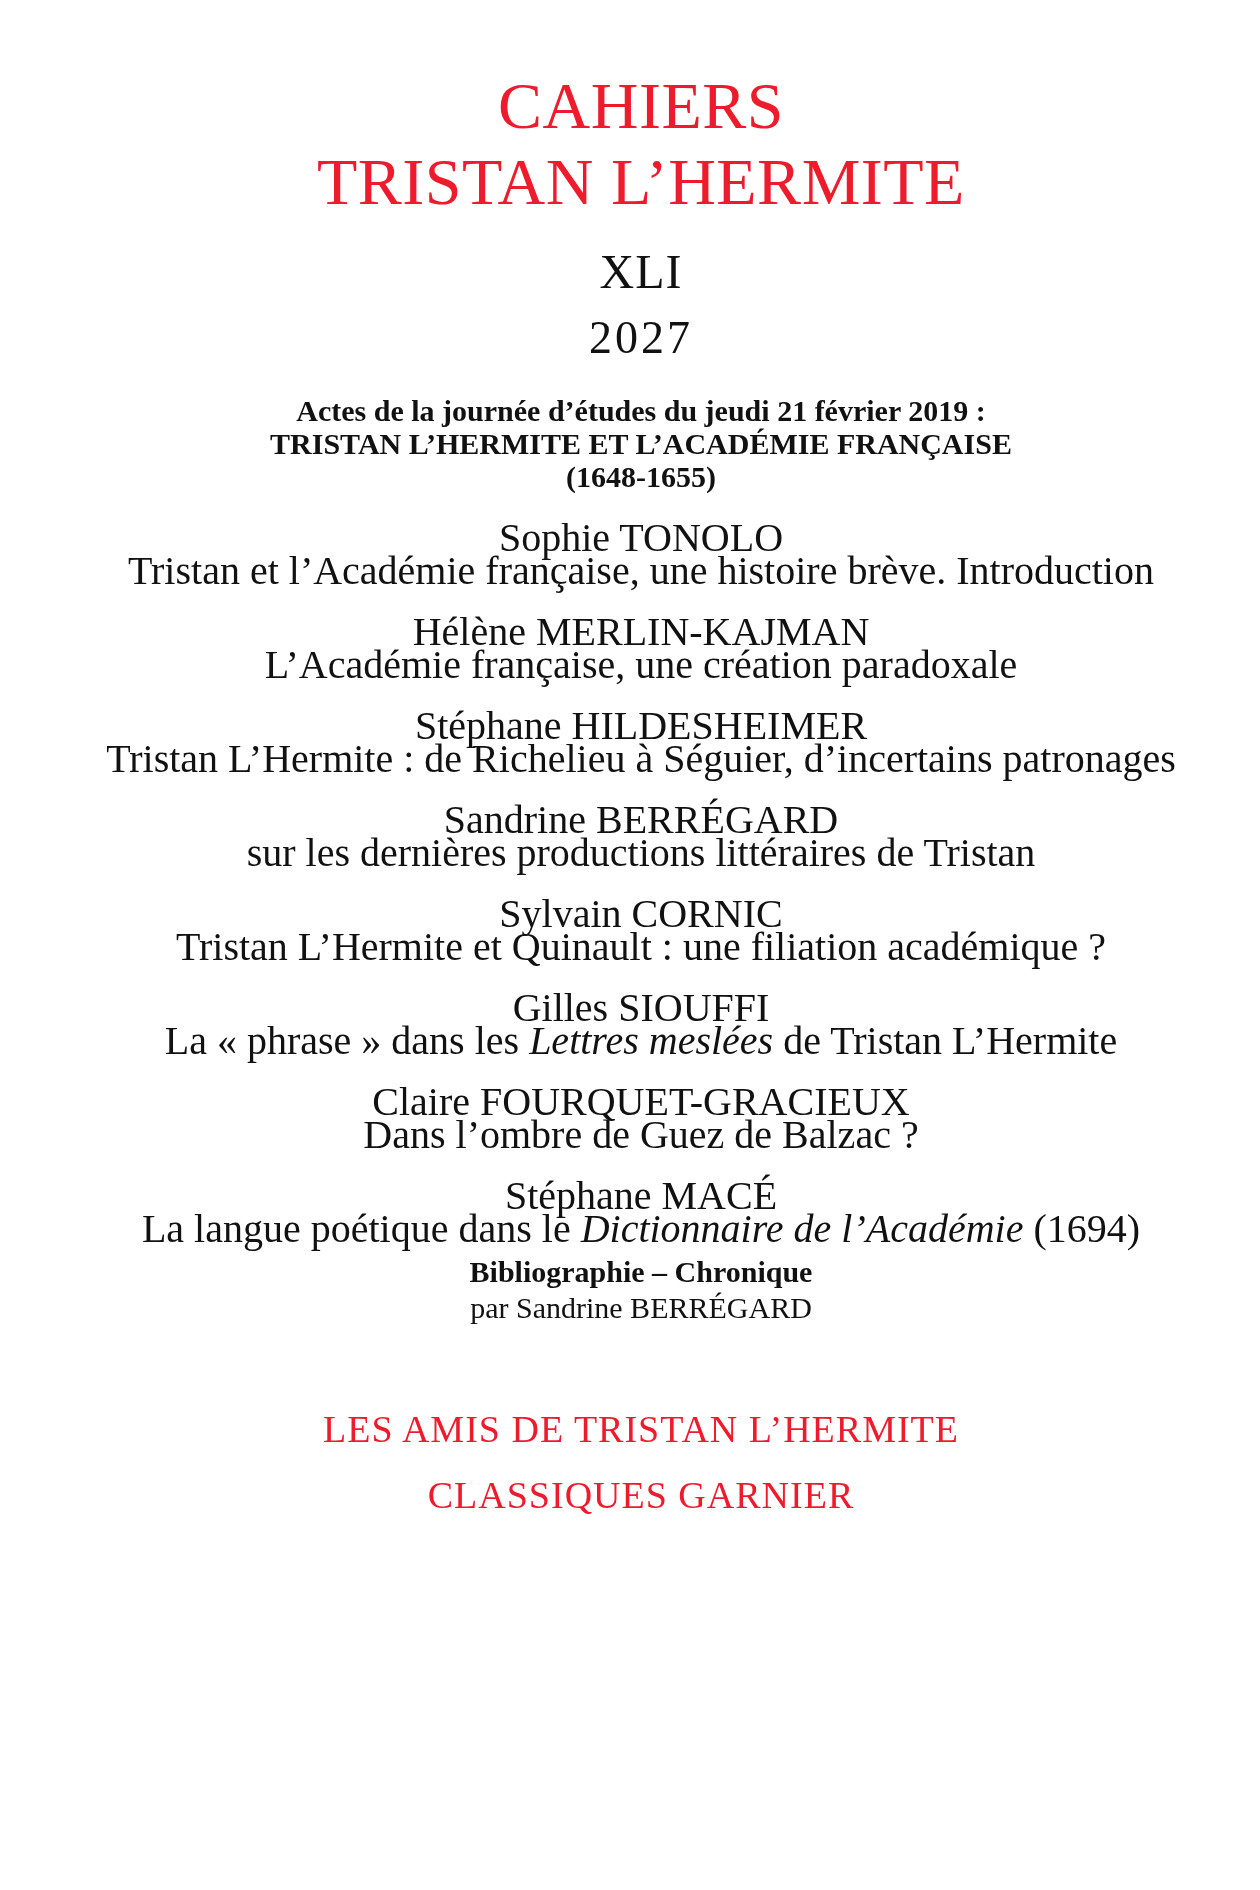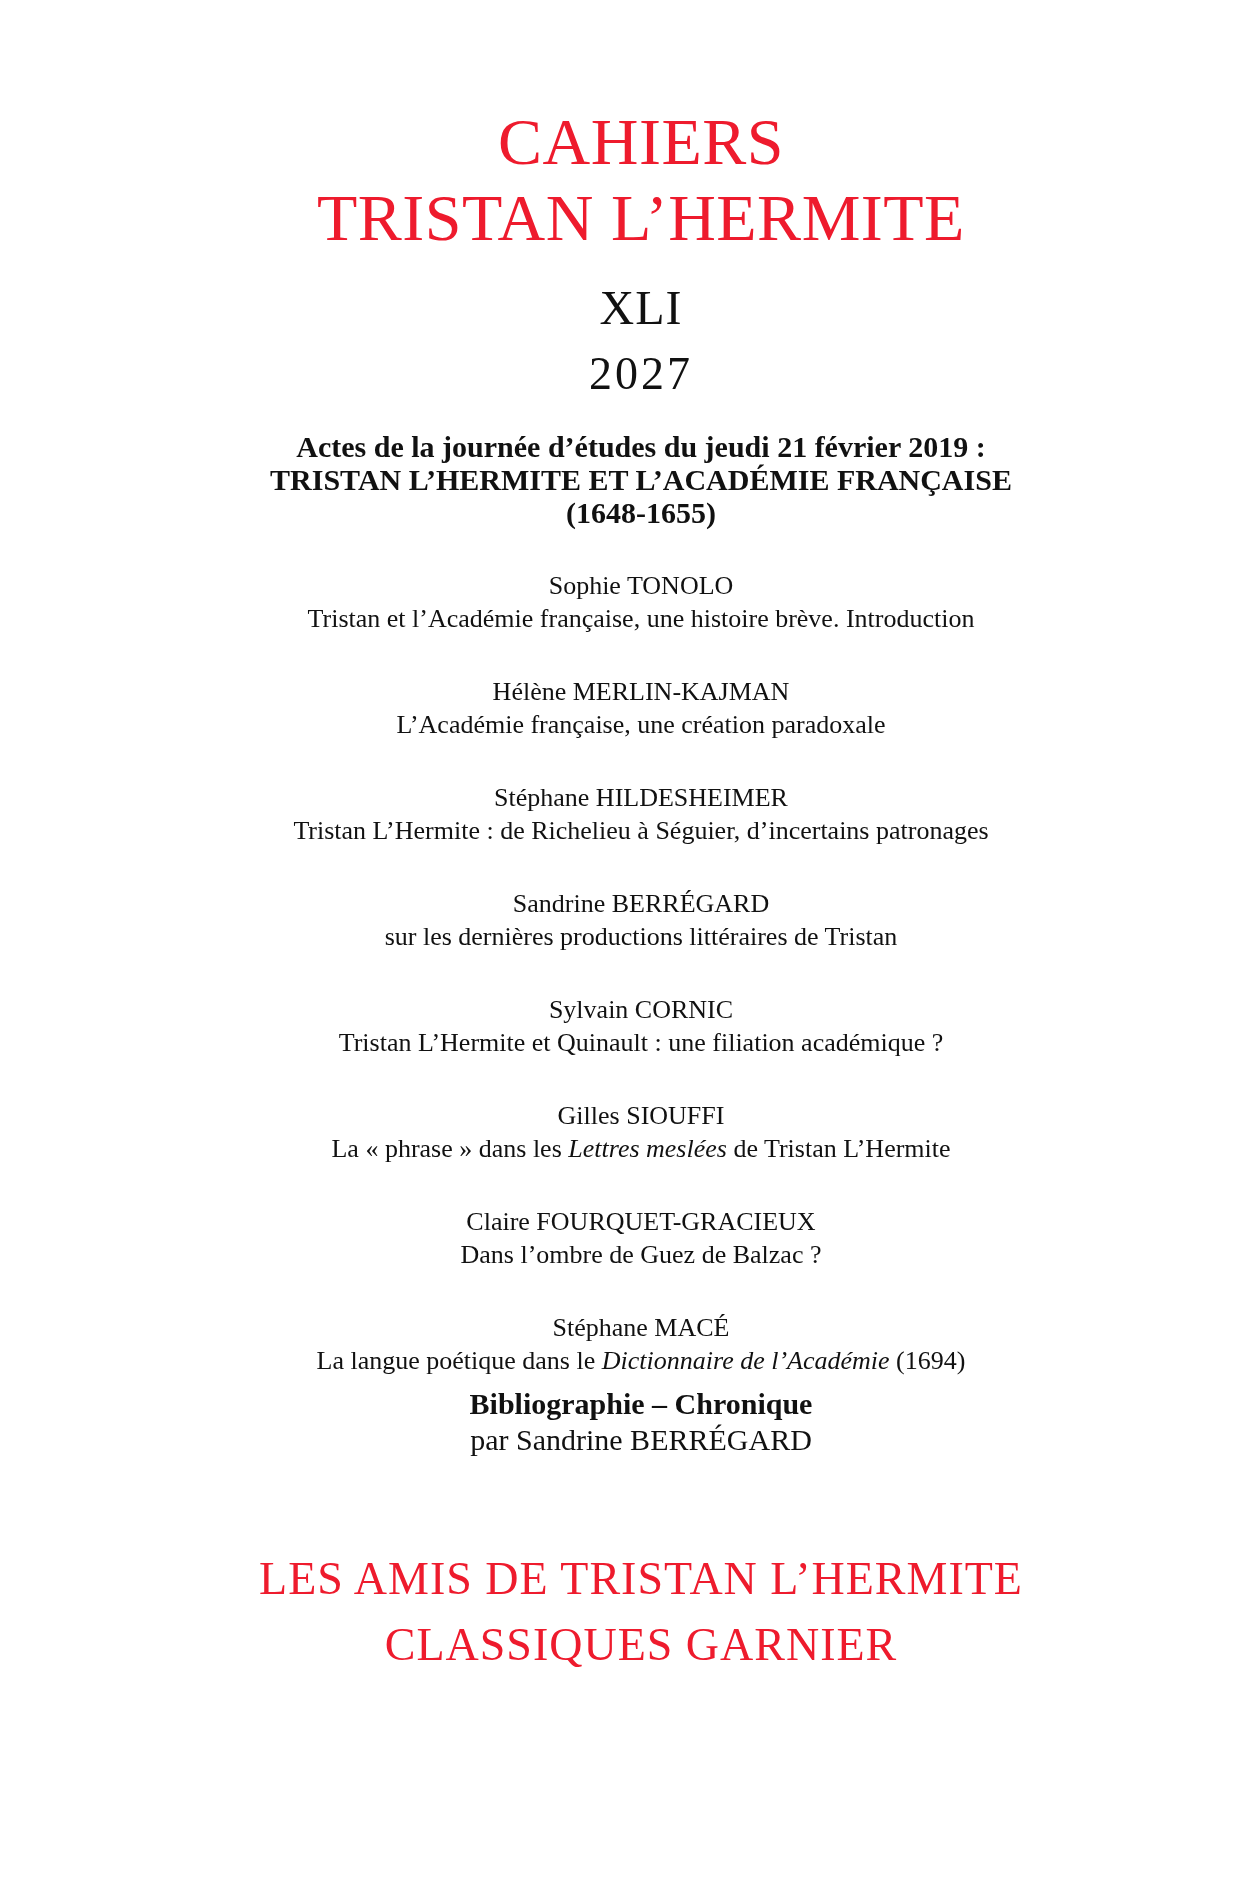--- a/index.html
+++ b/index.html
@@ -8,21 +8,21 @@
     position: relative;
     width: 1260px;
     height: 1890px;
     background: var(--paper);
     color: var(--ink);
     font-family: "Liberation Serif", "DejaVu Serif", serif;
     overflow: hidden;
   }
   .content {
     box-sizing: border-box;
-    padding-top: 104px;
+    padding-top: 68px;
     padding-left: 22px; 
     text-align: center;
   }
   .title {
     color: var(--red);
     font-size: 66px;
     line-height: 76px;
     font-weight: 400;
     letter-spacing: 0.5px;
   }
@@ -40,36 +40,36 @@
     font-feature-settings: "onum" 1;
   }
   .heading {
     margin-top: 30px;
     font-weight: 700;
     font-size: 30px;
     line-height: 33px;
   }
   .toc { margin: 0; }
   .entry {
-    margin-top: 40px;
-    font-size: 26px;
+    margin-top: 28px;
+    font-size: 40px;
     line-height: 33px;
   }
   .entry .author { }
   .entry .work-line { }
   .biblio {
     margin-top: 9px;
     font-size: 30px;
     line-height: 36px;
   }
   .biblio .b-title { font-weight: 700; }
   .footer {
-    margin-top: 88px;
+    margin-top: 70px;
     color: var(--red);
-    font-size: 46px;
+    font-size: 38px;
     line-height: 66px;
     letter-spacing: 1px;
   }
 </style>
 </head>
 <body>
 
 <div class="page">
   <div class="content">
 

